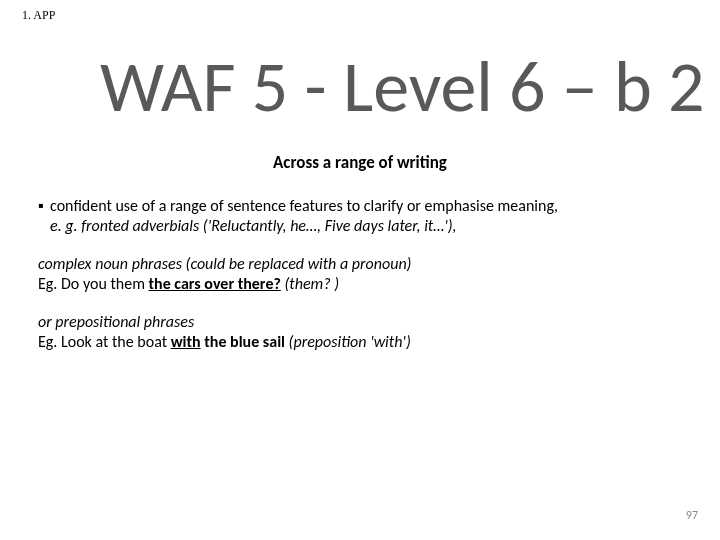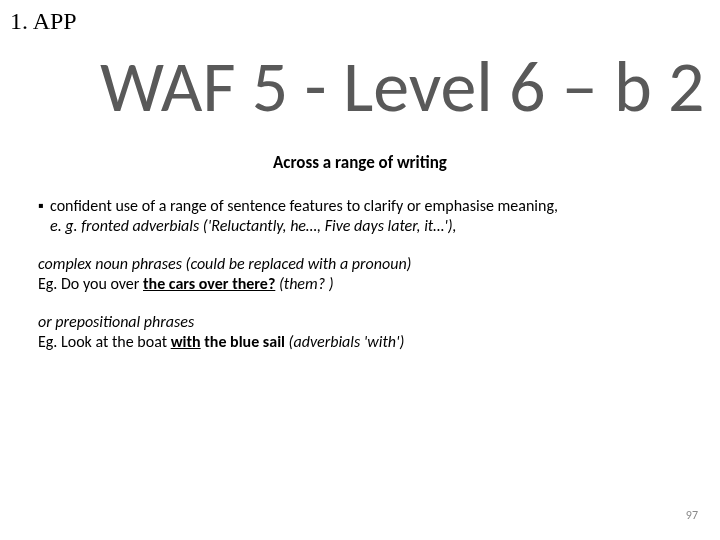--- a/index.html
+++ b/index.html
@@ -9,22 +9,22 @@
     height: 540px;
     background: #ffffff;
     font-family: Calibri, "Segoe UI", Arial, sans-serif;
     color: #000;
     position: relative;
     overflow: hidden;
   }
   .header-label {
     position: absolute;
     top: 8px;
-    left: 10px;
-    font-size: 24px;
+    left: 22px;
+    font-size: 12px;
     font-family: "Times New Roman", serif;
     color: #000;
   }
   .title {
     position: absolute;
     top: 42px;
     left: 100px;
     font-size: 72px;
     color: #595959;
     font-weight: 400;
@@ -91,28 +91,28 @@
       <span>confident use of a range of sentence features to clarify or emphasise meaning,</span><br>
       <span class="italic">e. g. fronted adverbials ('Reluctantly, he…, Five days later, it…'),</span>
     </div>
   </div>
 
   <div class="gap"></div>
 
   <div>
     <span class="italic">complex noun phrases (could be replaced with a pronoun)</span><br>
     <span>
-      <span>Eg. Do you over </span><span class="bold underline">the cars over there?</span><span class="italic">  (them? )</span>
+      <span>Eg. Do you them </span><span class="bold underline">the cars over there?</span><span class="italic">  (them? )</span>
     </span>
   </div>
 
   <div class="gap"></div>
 
   <div>
     <span class="italic">or prepositional phrases</span><br>
     <span>
-      <span>Eg. Look at the boat </span><span class="bold underline">with</span><span class="bold"> the blue sail</span><span class="italic">  (adverbials 'with')</span>
+      <span>Eg. Look at the boat </span><span class="bold underline">with</span><span class="bold"> the blue sail</span><span class="italic">  (preposition 'with')</span>
     </span>
   </div>
 
 </div>
 
 <div class="page-num">97</div>
 
 </body></html>

